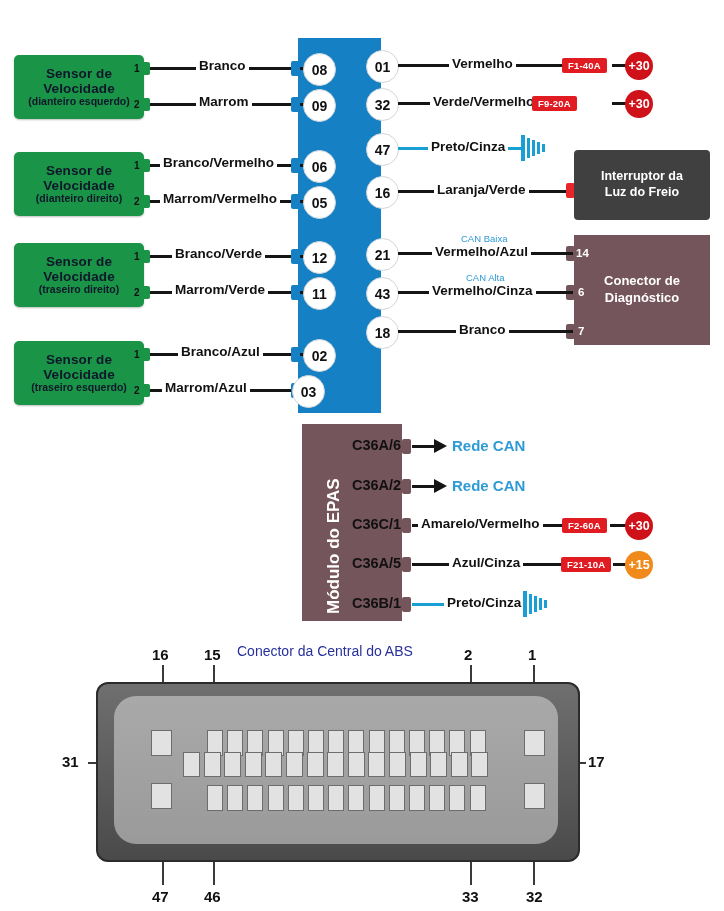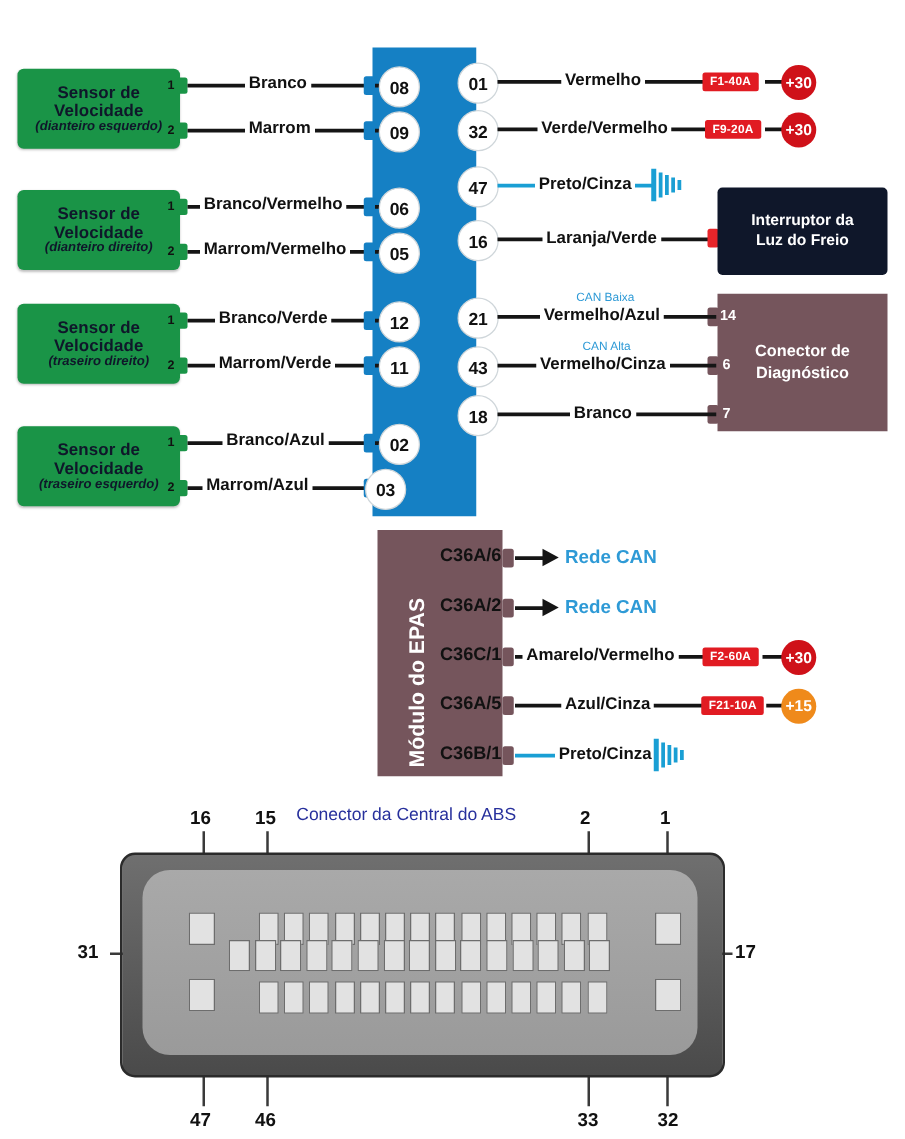--- a/index.html
+++ b/index.html
@@ -10,21 +10,21 @@
   
   .wire{position:absolute;height:3px;background:#151515;}
   .wire.cyan{background:#1a9fd4;height:3px;}
 
   
   .sensor{position:absolute;background:#1a9447;border-radius:5px;
           color:#0f172a;text-align:center;display:flex;flex-direction:column;
           align-items:center;justify-content:center;line-height:1.12;
           box-shadow:0 1px 2px rgba(0,0,0,.25);}
   .sensor .s-t{font-size:13.5px;font-weight:bold;letter-spacing:.1px;}
-  .sensor .s-s{font-size:10.5px;font-weight:bold;margin-top:0;font-style:italic;}
+  .sensor .s-s{font-size:10.5px;font-weight:bold;margin-top:0;}
   .nub{position:absolute;background:#1a9447;width:8px;height:13px;border-radius:2px;}
 
   
   .ecu{position:absolute;background:#1580c4;}
   .ecu-nub{position:absolute;width:9px;height:15px;background:#1580c4;border-radius:2px;}
 
   
   .pin{position:absolute;width:31px;height:31px;border-radius:50%;
        background:#ffffff;border:1px solid #cfd6da;
        display:flex;align-items:center;justify-content:center;
@@ -43,21 +43,21 @@
   
   .fuse{position:absolute;background:#e11b22;color:#ffffff;font-size:9.5px;
         font-weight:bold;padding:2px 6px;border-radius:2px;white-space:nowrap;
         letter-spacing:.2px;}
   .supply{position:absolute;width:28px;height:28px;border-radius:50%;
           background:#cf1119;color:#fff;font-size:12.5px;font-weight:bold;
           display:flex;align-items:center;justify-content:center;}
   .supply.orange{background:#ef8a1b;}
 
   
-  .redbox{position:absolute;background:#0f172a;border-radius:4px;color:#fff;
+  .redbox{position:absolute;background:#404040;border-radius:4px;color:#fff;
           display:flex;align-items:center;justify-content:center;text-align:center;
           font-size:12.5px;font-weight:bold;line-height:1.25;}
   .redbox-nub{position:absolute;width:9px;height:15px;background:#e8252a;border-radius:2px;}
 
   
   .mauve{position:absolute;background:#75555c;color:#fff;}
   .mauve-nub{position:absolute;width:9px;height:15px;background:#75555c;border-radius:2px;}
   .diag-txt{position:absolute;font-size:13px;font-weight:bold;line-height:1.3;
             text-align:center;color:#fff;}
   .epas-txt{position:absolute;font-size:17px;font-weight:bold;color:#fff;
@@ -168,21 +168,21 @@
 <div class="wire" style="left:398px;top:64px;width:166px;"></div>
 <div class="wlab" style="left:449px;top:56px;">Vermelho</div>
 <div class="fuse" style="left:562px;top:58px;">F1-40A</div>
 <div class="wire" style="left:612px;top:64px;width:16px;"></div>
 <div class="supply" style="left:625px;top:52px;">+30</div>
 
 <div class="ecu-nub" style="left:373px;top:96px;"></div>
 <div class="pin" style="left:366px;top:88px;">32</div>
 <div class="wire" style="left:398px;top:102px;width:166px;"></div>
 <div class="wlab" style="left:430px;top:94px;">Verde/Vermelho</div>
-<div class="fuse" style="left:564px;top:96px;">F9-20A</div>
+<div class="fuse" style="left:532px;top:96px;">F9-20A</div>
 <div class="wire" style="left:612px;top:102px;width:16px;"></div>
 <div class="supply" style="left:625px;top:90px;">+30</div>
 
 <div class="ecu-nub" style="left:373px;top:141px;"></div>
 <div class="pin" style="left:366px;top:133px;">47</div>
 <div class="wire cyan" style="left:398px;top:147px;width:124px;"></div>
 <div class="wlab" style="left:428px;top:139px;">Preto/Cinza</div>
 <svg class="gnd" width="36" height="30" style="left:518px;top:134px;">
   <rect x="3" y="1" width="4" height="26" fill="#1a9fd4"></rect>
   <rect x="9" y="4" width="3" height="20" fill="#1a9fd4"></rect>

